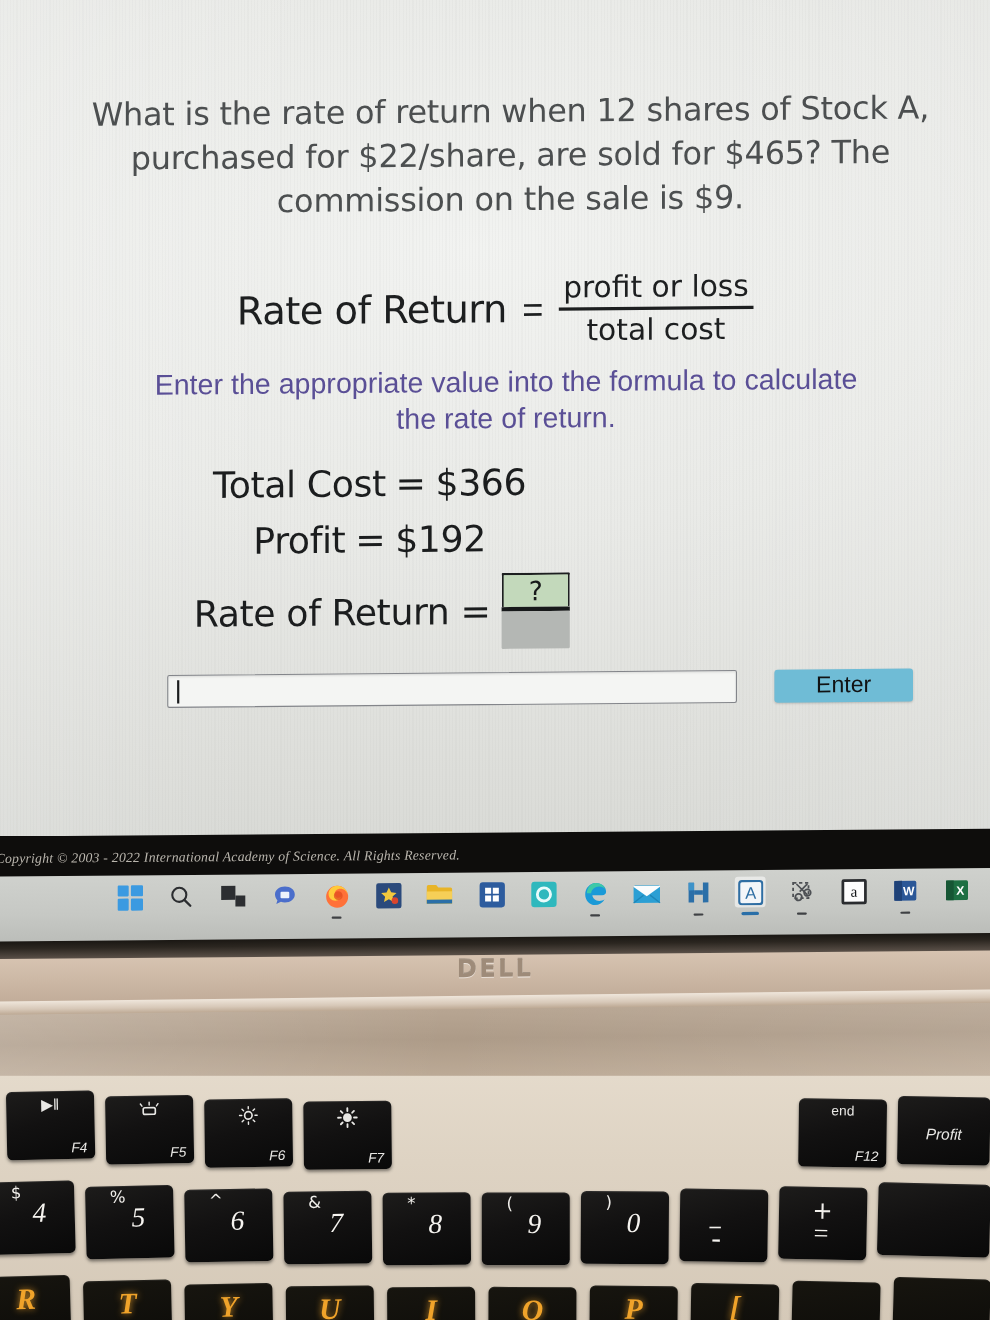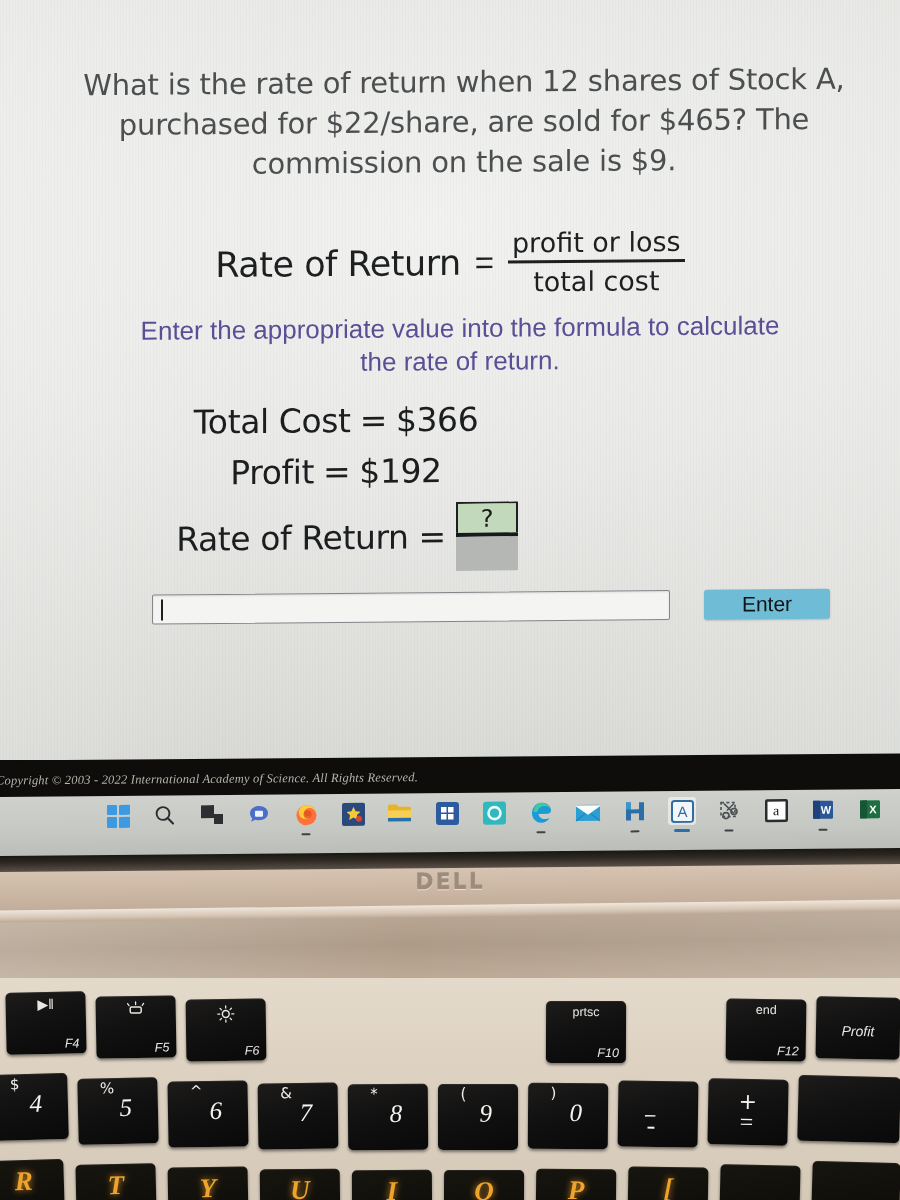--- a/index.html
+++ b/index.html
@@ -17,21 +17,21 @@
       radial-gradient(ellipse 140% 90% at 48% 30%, #f2f3f1 0%, #e9eae7 38%, #dcddd9 72%, #d0d2ce 100%);
     overflow:hidden;
   }
   .screen:after{  
     content:"";position:absolute;inset:0;
     background:
       linear-gradient(95deg, rgba(255,255,255,0.22) 0%, rgba(255,255,255,0) 30%, rgba(255,255,255,0) 66%, rgba(255,255,255,0.16) 100%),
       repeating-linear-gradient(90deg, rgba(0,0,0,0.018) 0 1px, rgba(255,255,255,0.012) 1px 3px);
     pointer-events:none;
   }
-  .screen-inner{position:relative;z-index:3;width:808px;height:760px;}
+  .screen-inner{position:relative;z-index:3;width:808px;height:760px;margin-top:19px;}
 
   
   .question{
     position:absolute;left:58px;top:62px;width:812px;
     text-align:center;
     font-size:29px;line-height:40px;
     color:#4c4f50;
     letter-spacing:-0.2px;
     font-family:"DejaVu Sans", sans-serif;
     transform:skewY(-0.5deg);
@@ -505,23 +505,37 @@
             <line x1="16" y1="10" x2="18" y2="10"></line>
             <line x1="4.3" y1="4.3" x2="5.7" y2="5.7"></line>
             <line x1="14.3" y1="14.3" x2="15.7" y2="15.7"></line>
             <line x1="15.7" y1="4.3" x2="14.3" y2="5.7"></line>
             <line x1="5.7" y1="14.3" x2="4.3" y2="15.7"></line>
           </g>
         </svg>
     </span>
     <span class="kl">F6</span>
   </div>
-  <div class="key" style="left:546px;top:1001px;width:80px;height:62px;transform:rotate(0.2deg);">
-    <span class="kt">prtsc</span>
-    <span class="kl">F10</span>
+  <div class="key" style="left:276px;top:1001px;width:80px;height:62px;transform:rotate(-0.6deg);">
+    <span class="kglyph">
+      <svg width="20" height="20" viewBox="0 0 20 20">
+          <circle cx="10" cy="10" r="4" fill="#e8e7e4"></circle>
+          <g stroke="#e8e7e4" stroke-width="1.7" stroke-linecap="round">
+            <line x1="10" y1="1.5" x2="10" y2="4"></line>
+            <line x1="10" y1="16" x2="10" y2="18.5"></line>
+            <line x1="1.5" y1="10" x2="4" y2="10"></line>
+            <line x1="16" y1="10" x2="18.5" y2="10"></line>
+            <line x1="4" y1="4" x2="5.6" y2="5.6"></line>
+            <line x1="14.4" y1="14.4" x2="16" y2="16"></line>
+            <line x1="16" y1="4" x2="14.4" y2="5.6"></line>
+            <line x1="5.6" y1="14.4" x2="4" y2="16"></line>
+          </g>
+        </svg>
+    </span>
+    <span class="kl">F7</span>
   </div>
   <div class="key" style="left:726px;top:999px;width:80px;height:62px;transform:rotate(0.8deg);">
     <span class="kt">end</span>
     <span class="kl">F12</span>
   </div>
   <div class="key" style="left:816px;top:997px;width:84px;height:62px;transform:rotate(1deg);">
     <span class="kl" style="right:auto;left:50%;transform:translateX(-50%);bottom:20px;font-size:14px;">Profit</span>
   </div>
 
   <div class="key nkey" style="left:-12px;top:1074px;width:80px;height:66px;transform:rotate(-1.5deg);">

